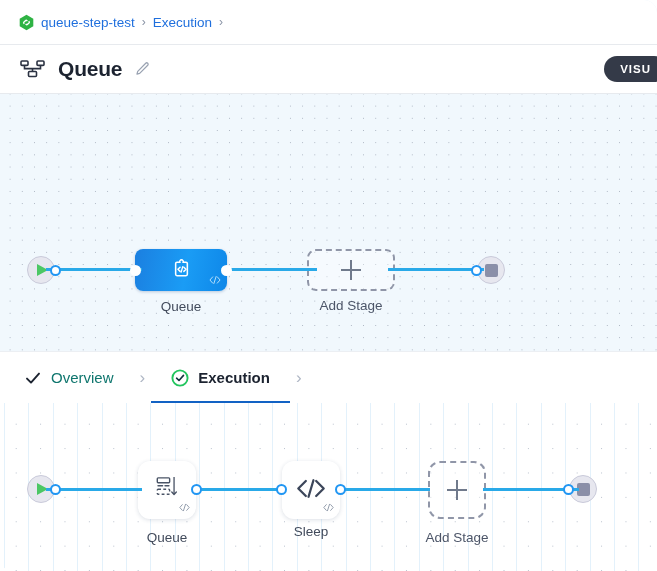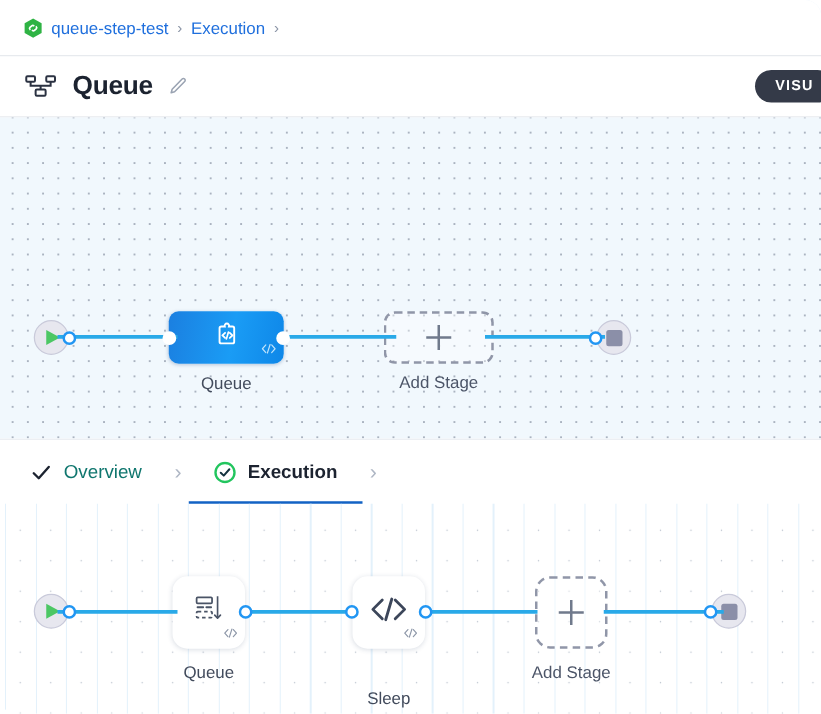--- a/index.html
+++ b/index.html
@@ -327,21 +327,21 @@
         <span class="code-badge">
           <svg viewBox="0 0 18 12" width="13" height="9">
             <path d="M6 2 L2.5 6 L6 10" fill="none" stroke="#8d97a8" stroke-width="1.3" stroke-linecap="round" stroke-linejoin="round"></path>
             <path d="M12 2 L15.5 6 L12 10" fill="none" stroke="#8d97a8" stroke-width="1.3" stroke-linecap="round" stroke-linejoin="round"></path>
             <path d="M10.4 1.6 L7.6 10.4" fill="none" stroke="#8d97a8" stroke-width="1.3" stroke-linecap="round"></path>
           </svg>
         </span>
       </div>
       <div class="port" style="left:-6px; top:23px;"></div>
       <div class="port" style="right:-6px; top:23px;"></div>
-      <div class="node-label dark" style="top:63px;margin-top:27px;">Sleep</div>
+      <div class="node-label dark" style="top:63px;">Sleep</div>
     </div>
 
     <div class="node" style="left:428px; top:58px;">
       <div class="add-node-sq">
           <div class="plus"></div>
         </div>
       <div class="node-label" style="top:69px;">Add Stage</div>
     </div>
 
     <div class="node" style="left:569px; top:72px;">

